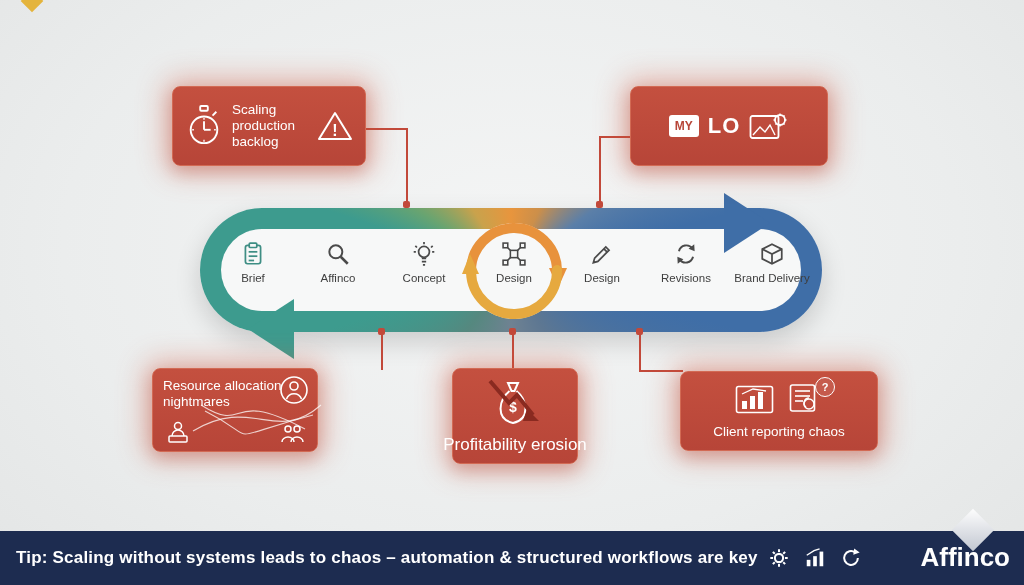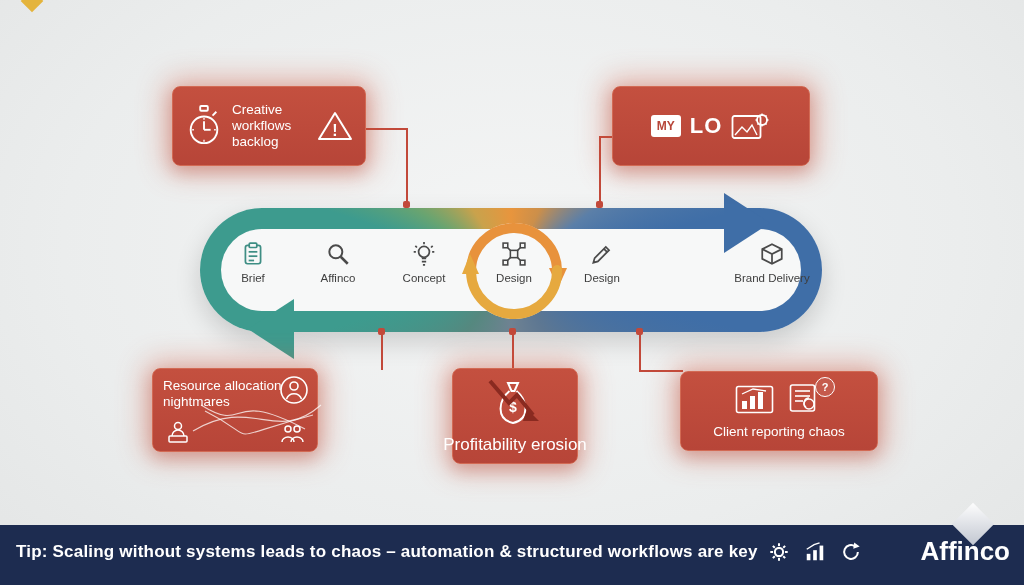--- a/index.html
+++ b/index.html
@@ -37,21 +37,21 @@
   .brand-row{display:flex;align-items:center;gap:9px;}
   .my-badge{background:#fff;color:#b74538;font-weight:700;font-size:12px;border-radius:3px;
         width:30px;height:22px;display:flex;align-items:center;justify-content:center;}
   .lo-text{font-size:22px;font-weight:700;letter-spacing:1px;color:#fff;}
   .co-resource{box-sizing:border-box;}
   .co-profit{display:flex;flex-direction:column;align-items:center;box-sizing:border-box;padding:8px 6px;}
   .co-report{display:flex;flex-direction:column;align-items:center;justify-content:center;gap:7px;box-sizing:border-box;padding:8px 10px;}
   .q-bubble{width:18px;height:18px;border:1.5px solid #fff;border-radius:50%;display:flex;align-items:center;
         justify-content:center;font-size:11px;font-weight:700;color:#fff;background:rgba(255,255,255,.08);}
   
-  .footer{position:absolute;left:0;bottom:0;width:1024px;height:60px;background:#1d2c50;z-index:7;}
+  .footer{position:absolute;left:0;bottom:0;width:1024px;height:54px;background:#1d2c50;z-index:7;}
   .tip{position:absolute;left:16px;top:0;line-height:54px;font-size:17px;font-weight:700;color:#fff;letter-spacing:.2px;white-space:nowrap;}
   .ficons{position:absolute;left:768px;top:16px;display:flex;gap:14px;}
   .brand-logo{position:absolute;right:14px;top:11px;font-size:26px;font-weight:700;color:#fff;z-index:2;}
   .brand-diamond{position:absolute;left:958px;top:-16px;width:30px;height:30px;transform:rotate(45deg);
         background:linear-gradient(135deg,#fdfdfd,#c2c7d1);z-index:1;}
 </style>
 </head>
 <body>
 
 <div class="canvas">
@@ -113,20 +113,29 @@
   </div>
 
   <div class="stage" style="left:560px">
     <svg width="26" height="26" viewBox="0 0 24 24" fill="none" stroke="#4a4a4a" stroke-width="1.6">
       <path d="M4 20 l1.2-4.2 L15.5 5.5 l3 3 L8.2 18.8 Z"></path>
         <line x1="13.8" y1="7.2" x2="16.8" y2="10.2"></line>
     </svg>
     <span class="lbl">Design</span>
   </div>
 
+  <div class="stage" style="left:644px">
+    <svg width="26" height="26" viewBox="0 0 24 24" fill="none" stroke="#4a4a4a" stroke-width="1.8">
+      <path d="M5.5 9.5 A 7 7 0 0 1 18 7"></path>
+        <polygon points="19.6,3 20,9.4 14.4,7.2" fill="#4a4a4a" stroke="none"></polygon>
+      <path d="M18.5 14.5 A 7 7 0 0 1 6 17"></path>
+        <polygon points="4.4,21 4,14.6 9.6,16.8" fill="#4a4a4a" stroke="none"></polygon>
+    </svg>
+    <span class="lbl">Revisions</span>
+  </div>
 
   <div class="stage" style="left:730px">
     <svg width="26" height="26" viewBox="0 0 24 24" fill="none" stroke="#4a4a4a" stroke-width="1.6">
       <path d="M12 3 L21 7.5 V16.5 L12 21 L3 16.5 V7.5 Z"></path>
         <path d="M3 7.5 L12 12 L21 7.5 M12 12 V21"></path>
     </svg>
     <span class="lbl">Brand Delivery</span>
   </div>
 
   <div class="seg" style="left:364px;top:128px;width:44px;height:2px"></div>
@@ -152,28 +161,28 @@
       <rect x="16" y="2" width="8" height="5" rx="1"></rect>
         <line x1="29" y1="12" x2="33" y2="8"></line>
       <circle cx="20" cy="27" r="14"></circle>
         <line x1="20" y1="27" x2="20" y2="18"></line>
         <line x1="20" y1="27" x2="27" y2="27"></line>
       <line x1="20" y1="14.5" x2="20" y2="16.5" stroke-width="1.4"></line>
         <line x1="20" y1="37.5" x2="20" y2="39.5" stroke-width="1.4"></line>
       <line x1="7.5" y1="27" x2="9.5" y2="27" stroke-width="1.4"></line>
         <line x1="30.5" y1="27" x2="32.5" y2="27" stroke-width="1.4"></line>
     </svg>
-    <div class="txt" style="flex:1">Creative workflows backlog</div>
+    <div class="txt" style="flex:1">Scaling production backlog</div>
     <svg width="36" height="32" viewBox="0 0 36 32">
       <path d="M18 3 L34 29 H2 Z" fill="none" stroke="#fff" stroke-width="2" stroke-linejoin="round"></path>
       <text x="18" y="26" text-anchor="middle" fill="#fff" font-size="16" font-weight="bold">!</text>
     </svg>
   </div>
 
-  <div class="callout co-brand" style="left:612px;top:86px;width:198px;height:80px">
+  <div class="callout co-brand" style="left:630px;top:86px;width:198px;height:80px">
     <div class="brand-row">
       <span class="my-badge">MY</span>
       <span class="lo-text">LO</span>
       <svg width="40" height="28" viewBox="0 0 40 28" fill="none" stroke="#fff" stroke-width="1.8">
         <rect x="1.5" y="4" width="28" height="22" rx="2"></rect>
         <path d="M4 23 l7-8 5 5 5-7 5 10" stroke-width="1.4"></path>
         <circle cx="31" cy="8" r="5"></circle>
         <path d="M31 1.5 v2 M31 12.5 v2 M24.5 8 h2 M35.5 8 h2 M26.4 3.4 l1.4 1.4 M34.2 11.2 l1.4 1.4 M35.6 3.4 l-1.4 1.4 M27.8 11.2 l-1.4 1.4" stroke-width="1.4"></path>
       </svg>
     </div>

